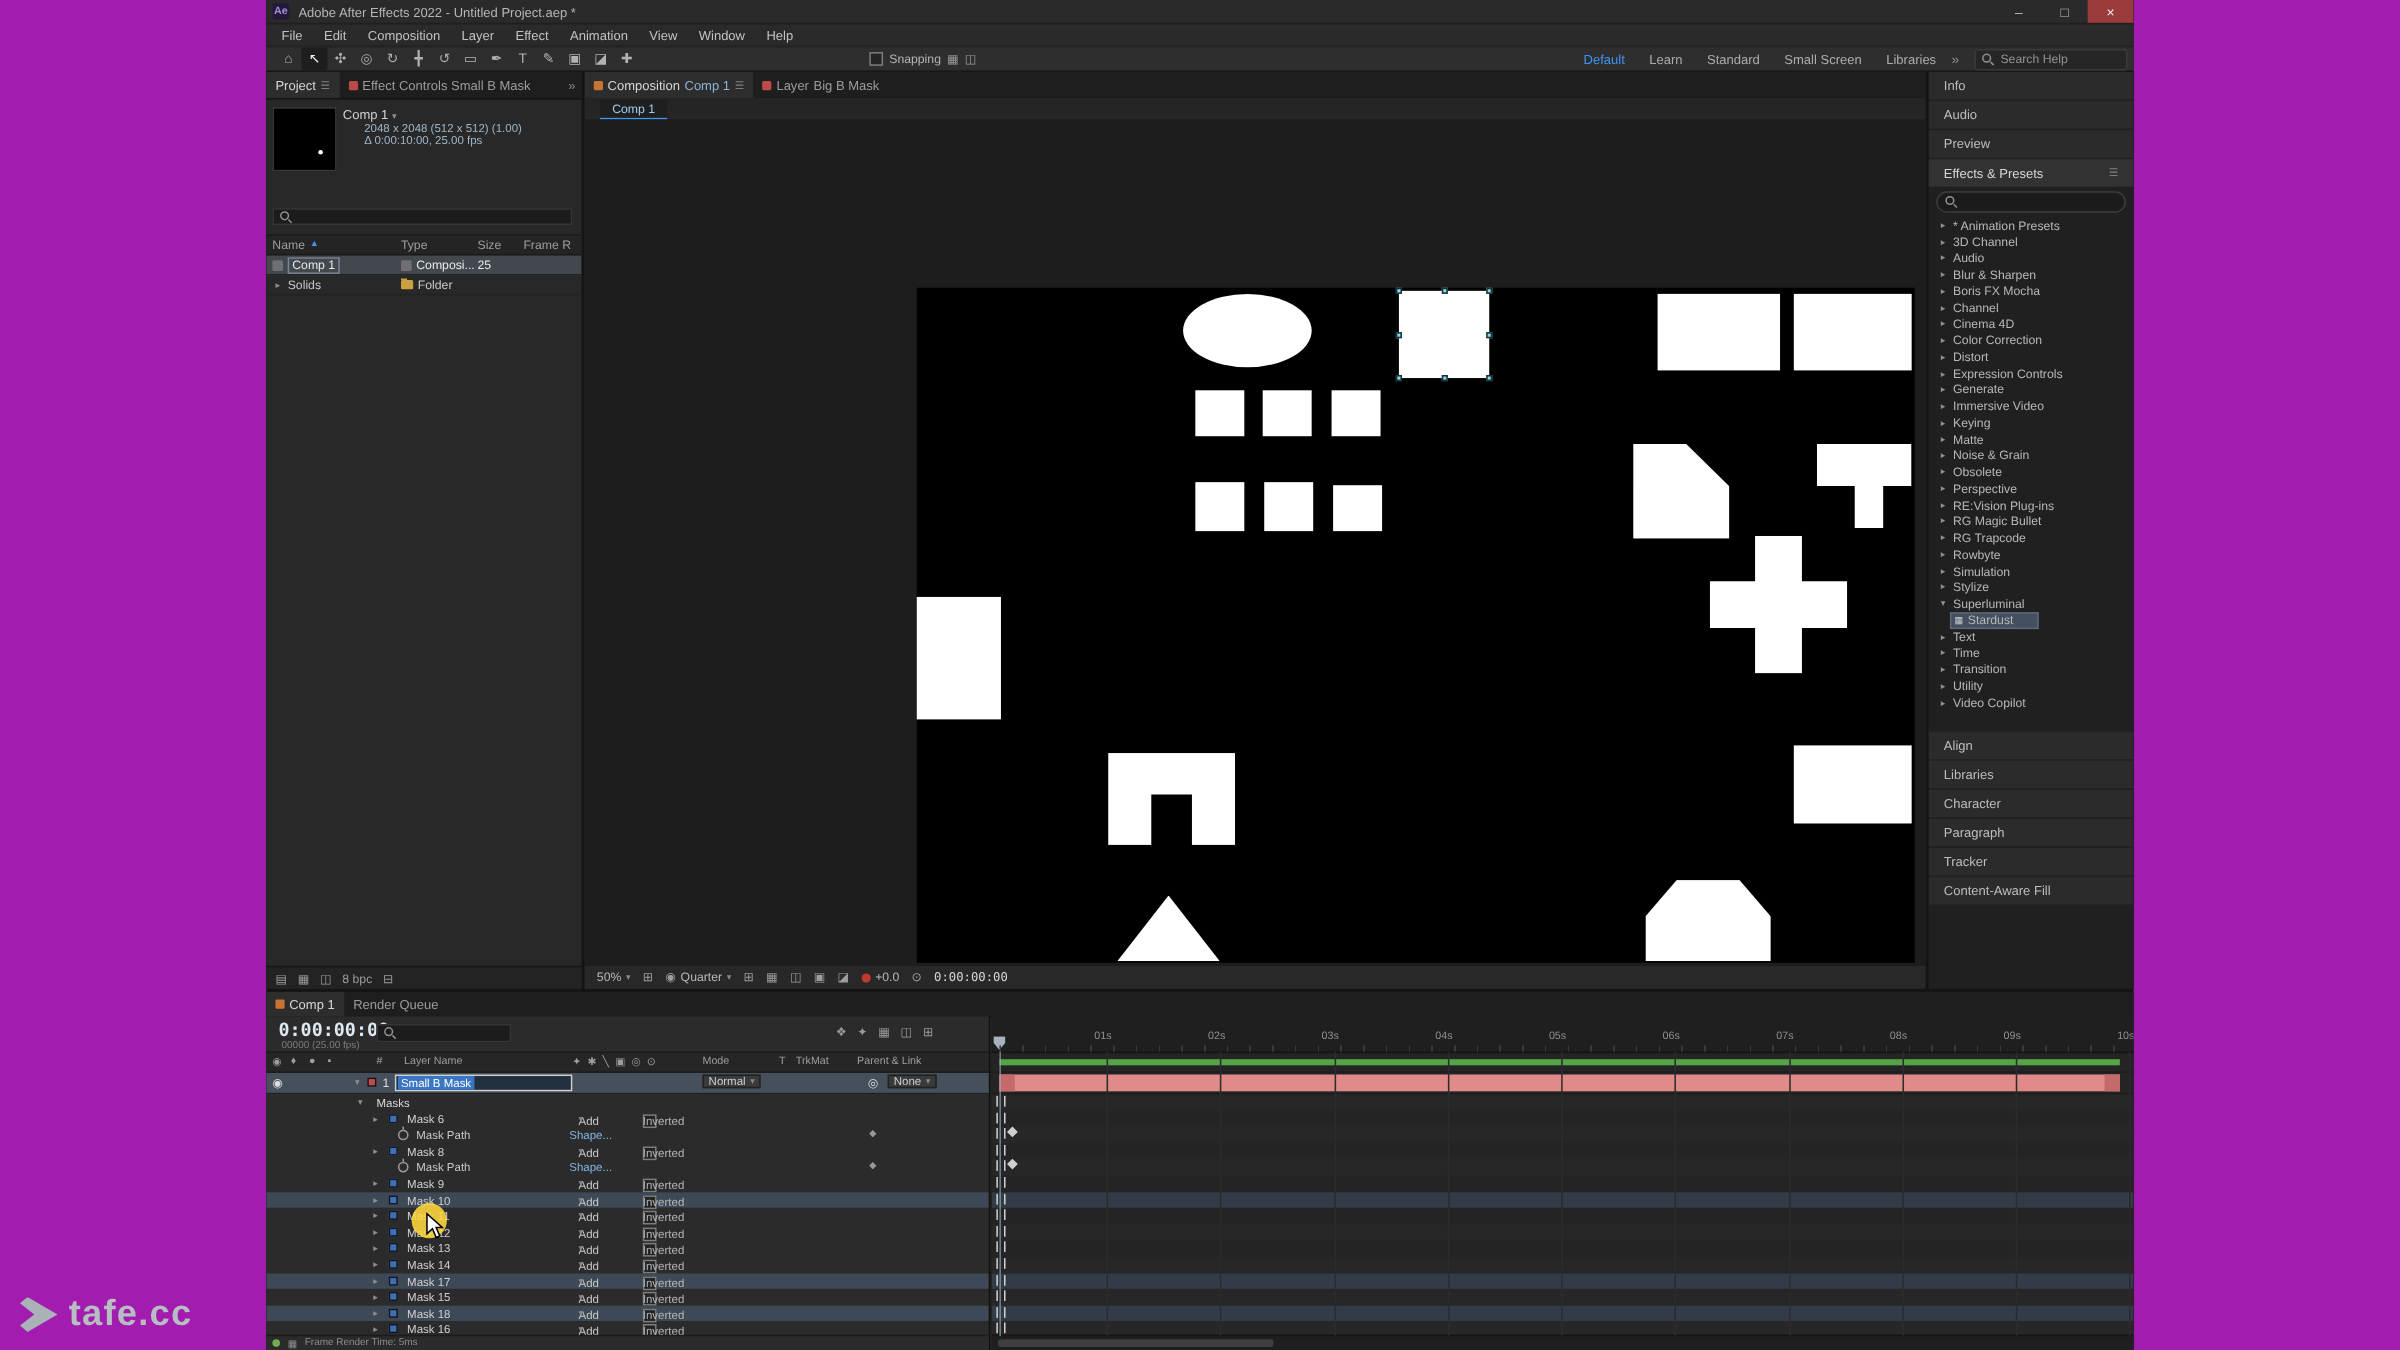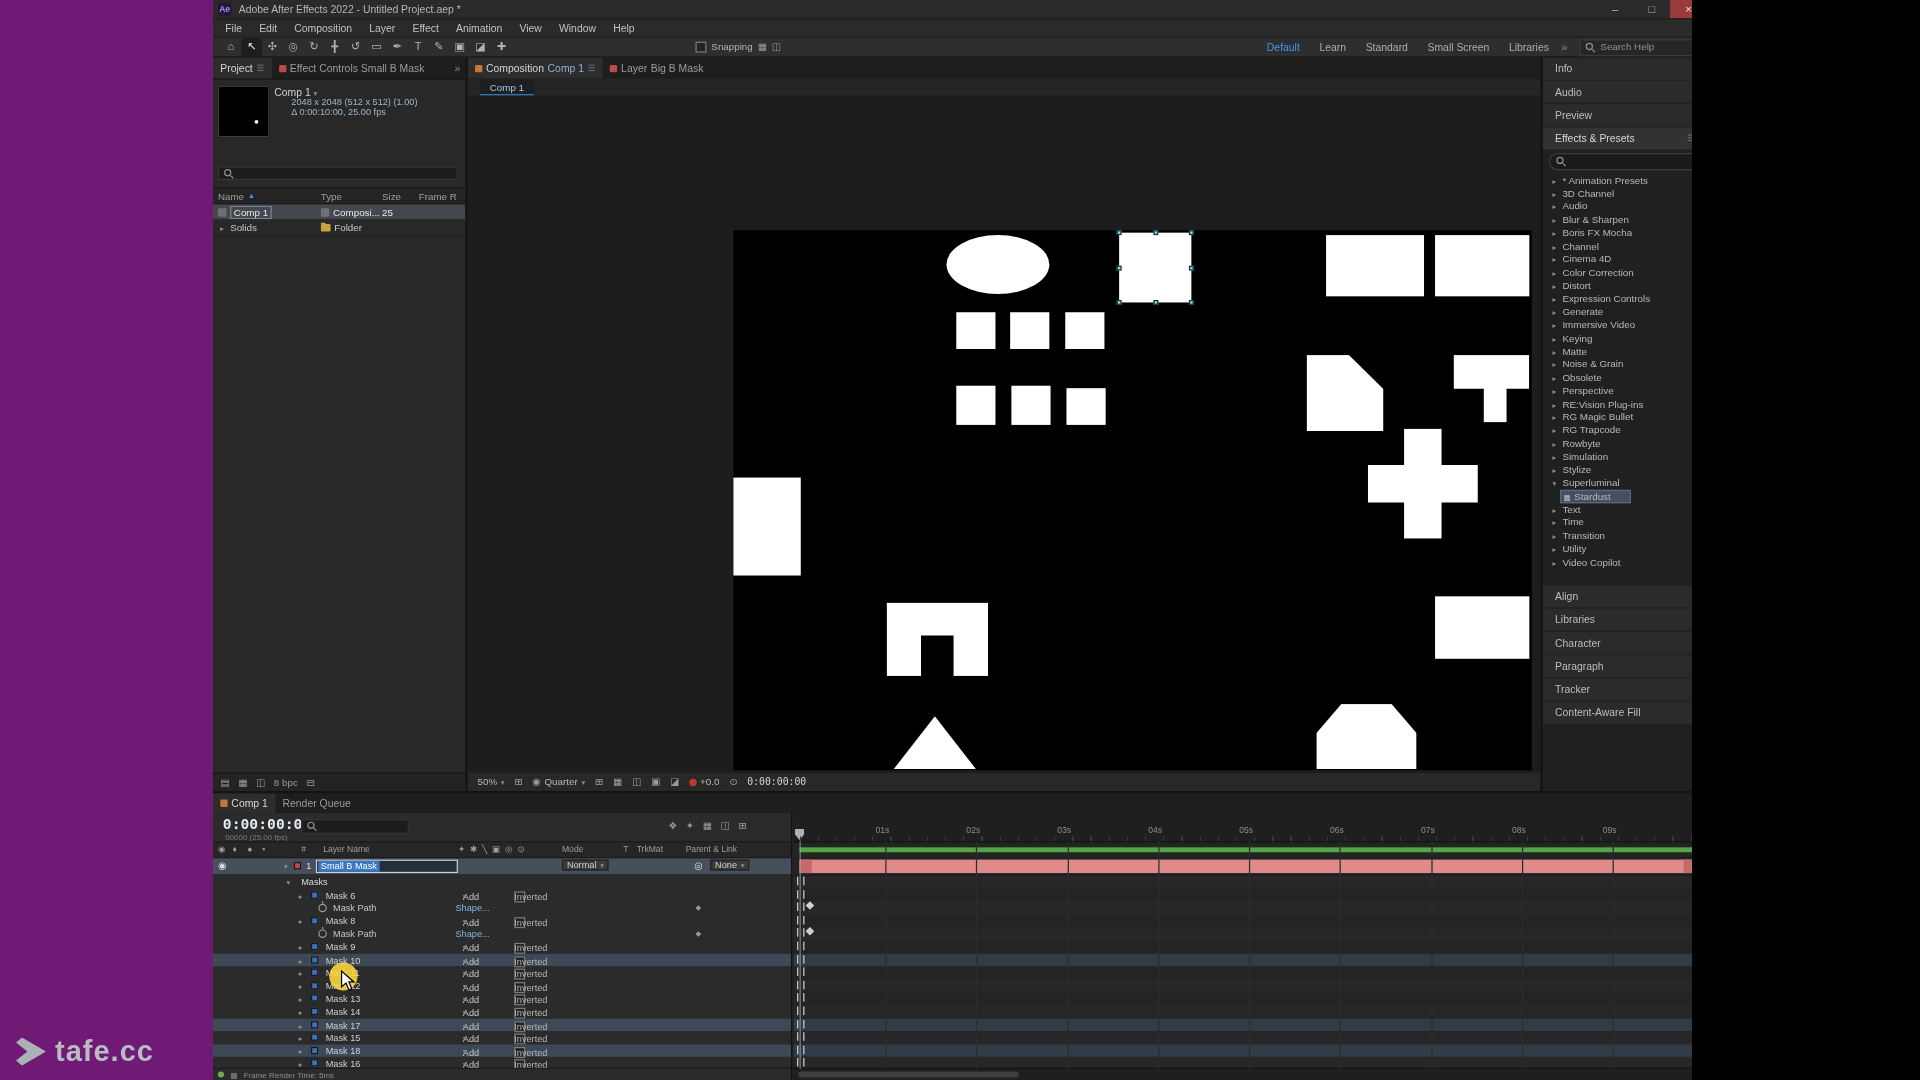--- a/index.html
+++ b/index.html
@@ -1,16 +1,16 @@
 <!DOCTYPE html>
 <html style="--accent: #3f96f3; --cache-green: #55a546; --layer-bar: #e08a8a; --mask-swatch: #3f6fb5; --layer-swatch: #c14b4b; --highlight-yellow: #ffd83d;"><head>
 <meta charset="utf-8">
 <style>
   html,body{margin:0;padding:0;background:#000;}
-  .stage{position:relative;width:1692px;height:1080px;background:#701a75;overflow:hidden;
+  .stage{position:relative;width:1920px;height:1080px;background:#a21caf;overflow:hidden;
          font-family:"Liberation Sans","DejaVu Sans",sans-serif;-webkit-font-smoothing:antialiased;}
   .app{position:absolute;left:213px;top:0;width:1220px;height:882px;background:#141414;
        transform:scale(1.2245);transform-origin:0 0;font-size:9px;color:#c8c8c8;overflow:hidden;}
 
   
   .titlebar{position:absolute;left:0;top:0;width:100%;height:15px;background:#2a2a2a;display:flex;align-items:center;padding-left:4px;box-sizing:border-box;}
   .ae-logo{width:11px;height:11px;background:#241a38;color:#a08ddb;font-size:7px;font-weight:bold;display:flex;align-items:center;justify-content:center;border-radius:2px;flex:none;}
   .title-text{margin-left:6px;font-size:8.5px;color:#b6b6b6;flex:1;white-space:nowrap;overflow:hidden;}
   .win-controls{display:flex;height:100%;flex:none;}
   .win-btn{width:30px;display:flex;align-items:center;justify-content:center;font-size:9px;color:#bdbdbd;}

